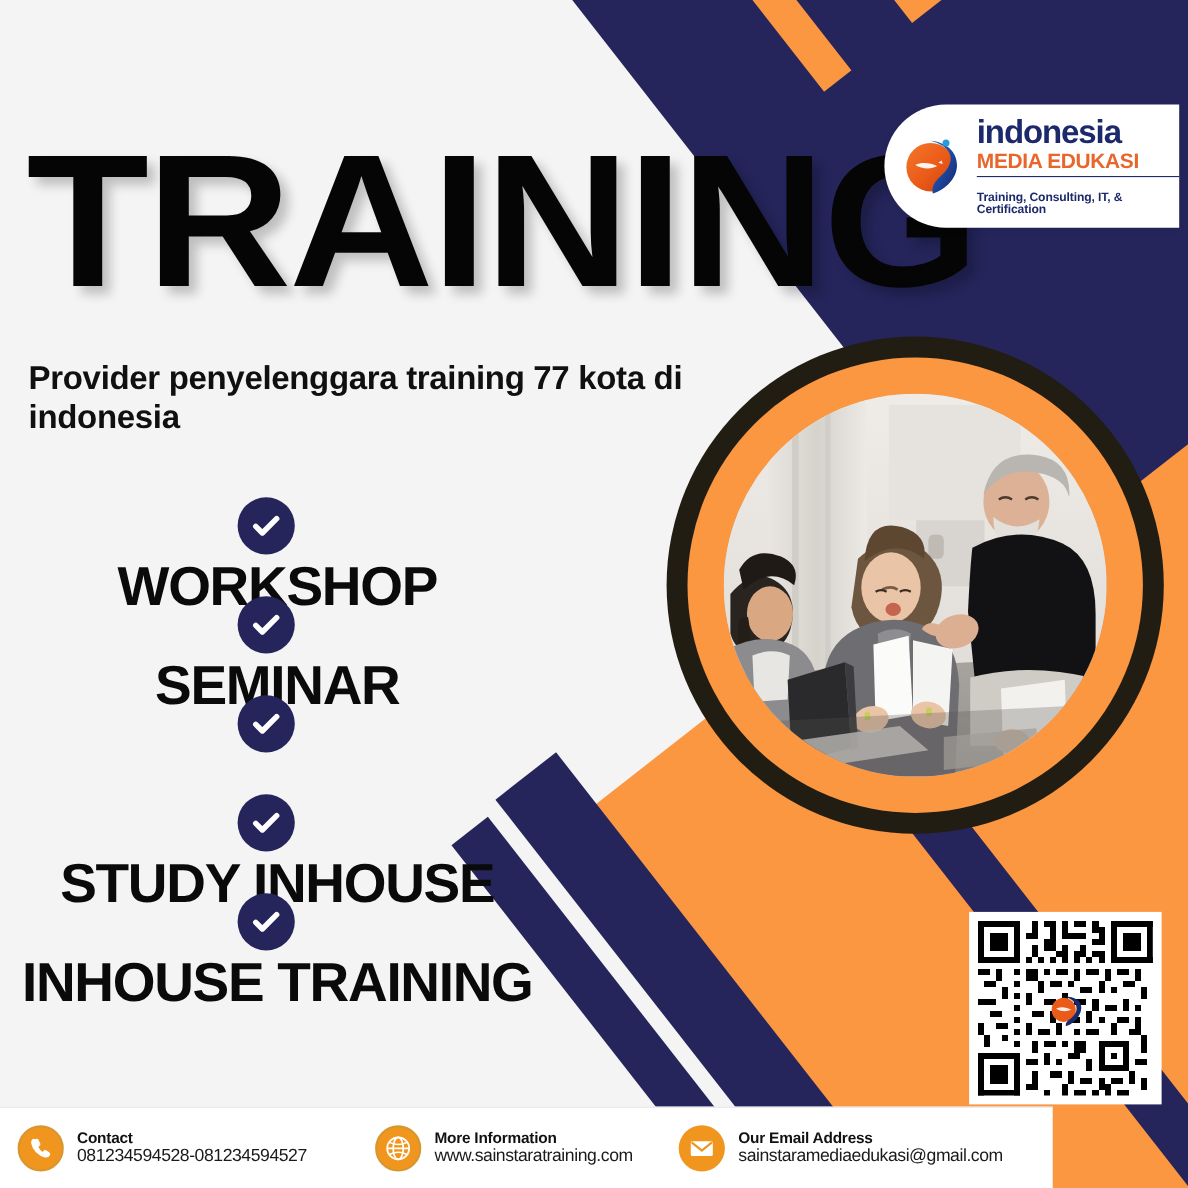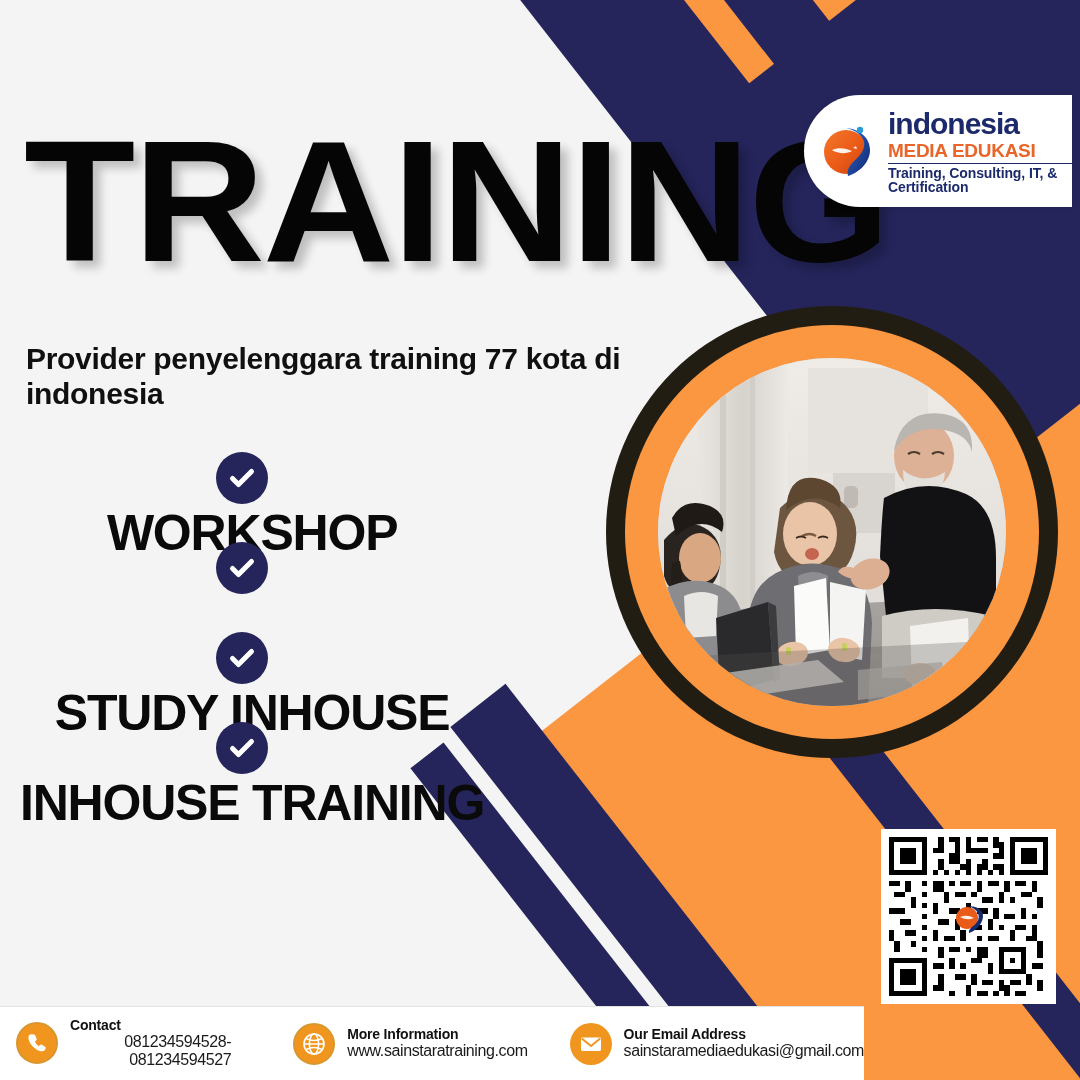--- a/index.html
+++ b/index.html
@@ -100,42 +100,42 @@
   .logo-text { margin-left:6px; line-height:1; }
   .logo-name {
     font-size:30px; font-weight:bold; color:#1c2a6b;
     letter-spacing:-1px;
   }
   .logo-sub {
     font-size:19px; font-weight:bold; color:#e8662a;
     letter-spacing:-0.3px; margin-top:2px;
   }
   .logo-tag {
-    font-size:14px; font-weight:bold; color:#1c2a6b;
-    border-top:1.4px solid #1c2a6b; padding-top:2px; margin-top:3px;
+    font-size:11px; font-weight:bold; color:#1c2a6b;
+    border-top:1.4px solid #1c2a6b; padding-top:14px; margin-top:3px;
     letter-spacing:-0.1px;
   }
 
   
   .headline {
     position:absolute;
     left:24px; top:126px;
     font-size:172px;
     font-weight:bold;
     line-height:.88;
     color:#050505;
     letter-spacing:-2px;
     transform:scaleX(1.06);
     transform-origin:left center;
     text-shadow:7px 7px 9px rgba(0,0,0,.22);
     z-index:4;
   }
   .subhead {
     position:absolute;
-    left:26px; top:342px;
+    left:26px; top:328px;
     width:660px;
     font-size:30px;
     font-weight:bold;
     line-height:1.16;
     color:#101010;
     letter-spacing:-.3px;
     z-index:4;
   }
 
   
@@ -205,21 +205,21 @@
     position:absolute;
     left:50%; top:50%;
     transform:translate(-50%,-50%);
     width:32px; height:32px;
   }
 
   
   .footer {
     position:absolute;
     left:0; bottom:0;
-    width:864px; height:74px;
+    width:957px; height:74px;
     background:#ffffff;
     display:flex;
     align-items:center;
     z-index:8;
     border-top:1px solid #e3e3e3;
   }
   .f-item { display:flex; align-items:center; }
   .f-item.c1 { margin-left:16px; }
   .f-item.c2 { margin-left:62px; }
   .f-item.c3 { margin-left:42px; }
@@ -292,20 +292,28 @@
 
     <div class="check-row">
       <span class="check-circle">
         <svg width="32" height="32" viewBox="0 0 32 32">
             <path d="M6.5 16.5 l6 6 l13 -13" fill="none" stroke="#ffffff" stroke-width="5" stroke-linecap="round" stroke-linejoin="round"></path>
           </svg>
       </span>
       <span class="check-label">WORKSHOP</span>
     </div>
 
+    <div class="check-row">
+      <span class="check-circle">
+        <svg width="32" height="32" viewBox="0 0 32 32">
+            <path d="M6.5 16.5 l6 6 l13 -13" fill="none" stroke="#ffffff" stroke-width="5" stroke-linecap="round" stroke-linejoin="round"></path>
+          </svg>
+      </span>
+      <span class="check-label">SEMINAR</span>
+    </div>
 
     <div class="check-row">
       <span class="check-circle">
         <svg width="32" height="32" viewBox="0 0 32 32">
             <path d="M6.5 16.5 l6 6 l13 -13" fill="none" stroke="#ffffff" stroke-width="5" stroke-linecap="round" stroke-linejoin="round"></path>
           </svg>
       </span>
     </div>
 
 

